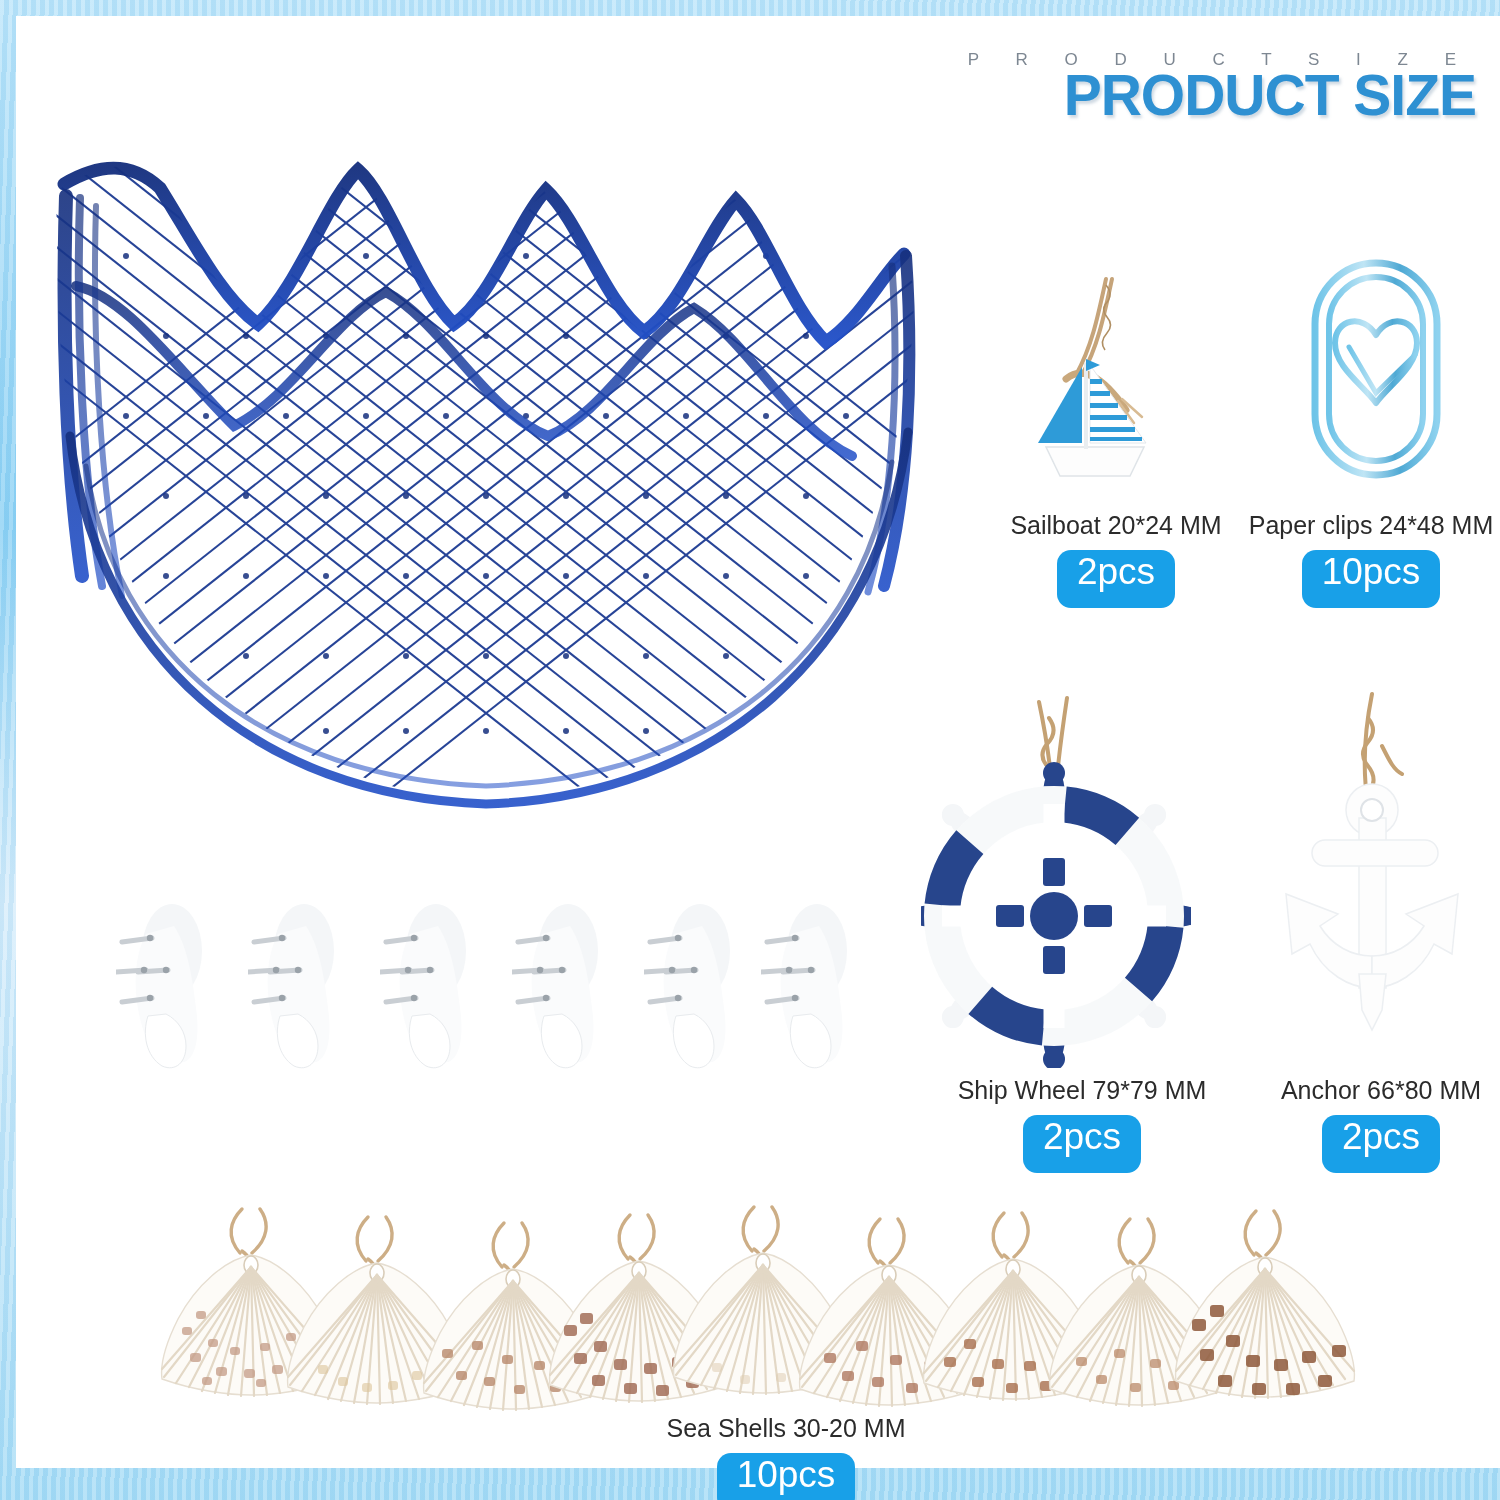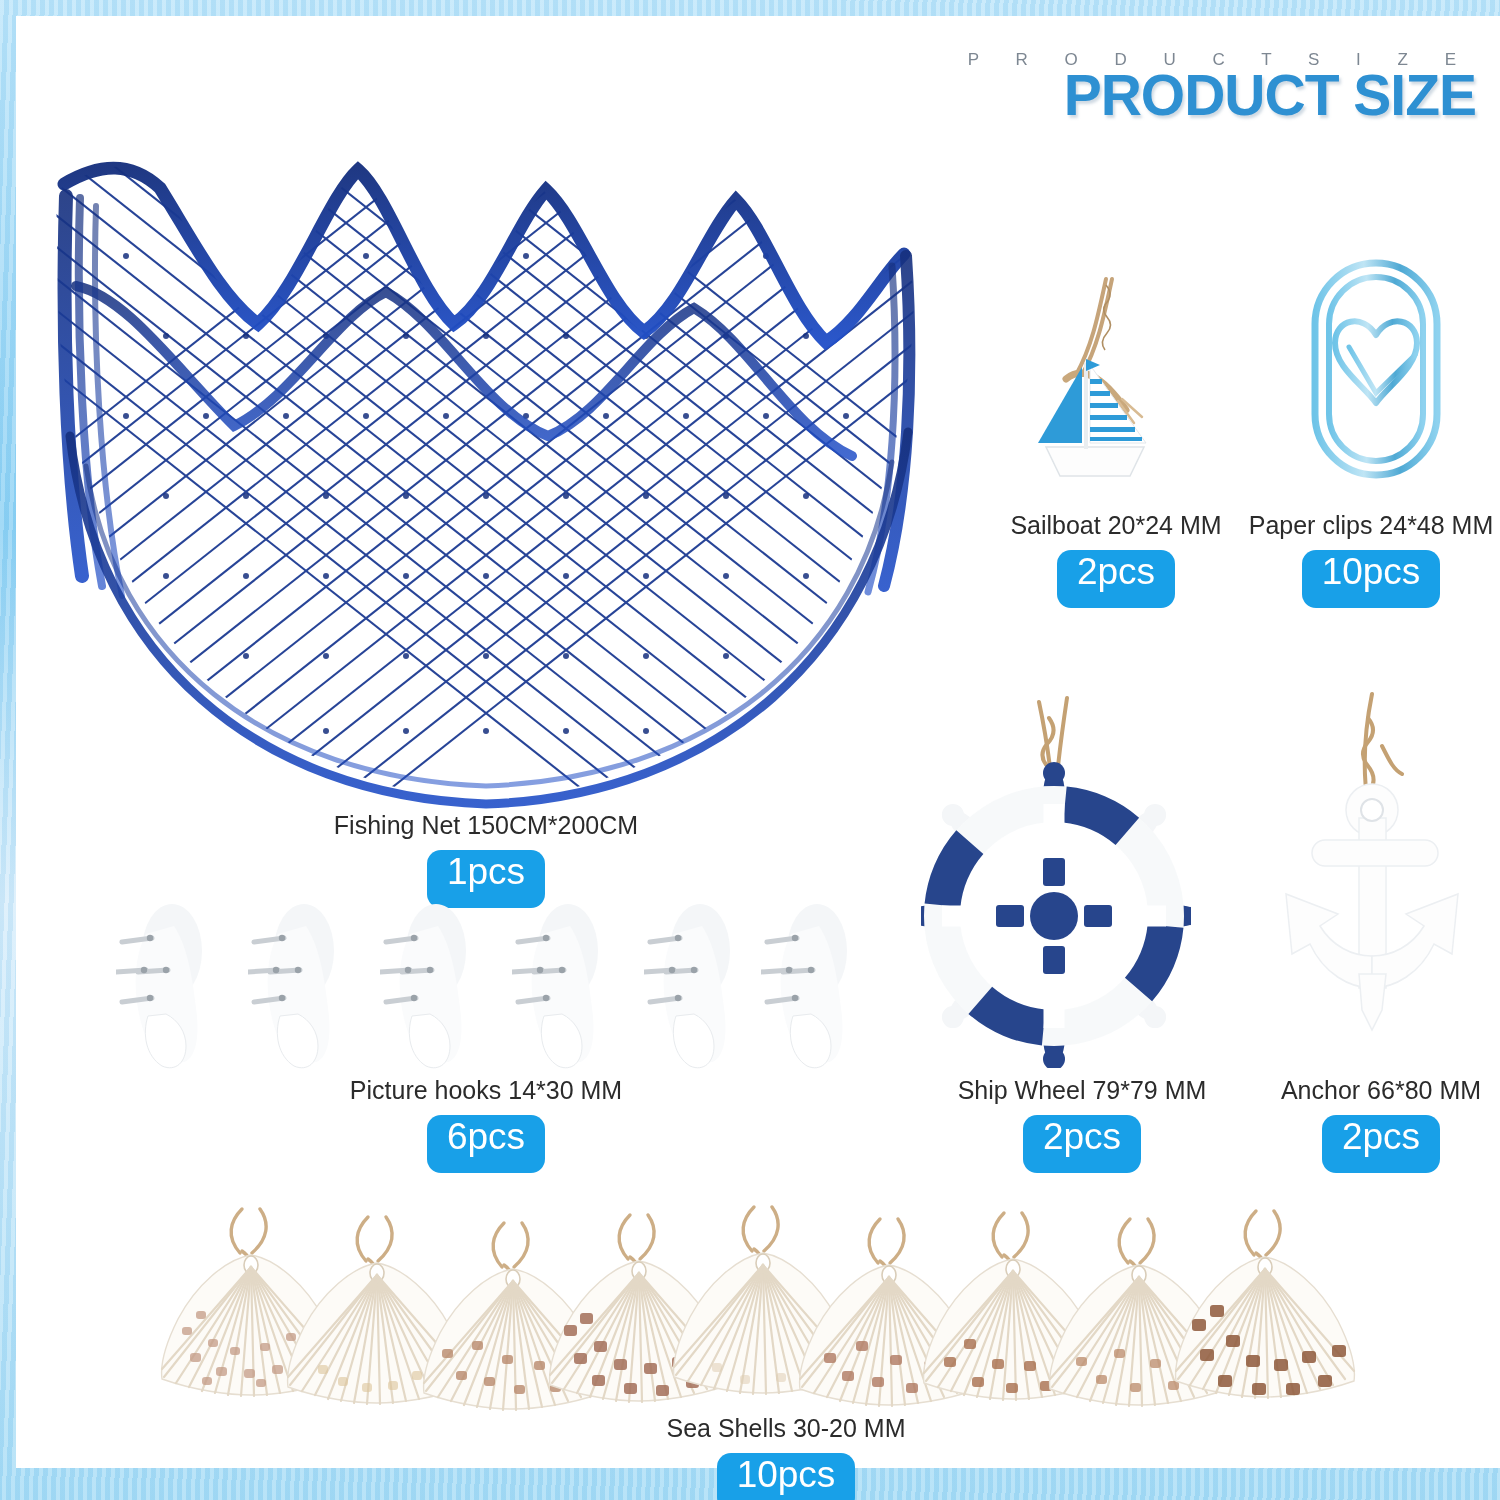--- a/index.html
+++ b/index.html
@@ -237,24 +237,20 @@
 
           <path d="M850 120 C 858 240 852 360 828 450" stroke-width="12" opacity=".9"></path>
           <path d="M836 130 C 844 250 836 370 812 456" stroke-width="7" opacity=".65"></path>
 
           <path d="M14 300 C 40 520 200 660 430 668 C 660 660 824 516 852 296" stroke-width="9" opacity=".9"></path>
           <path d="M30 330 C 58 520 210 642 430 650 C 652 642 806 520 836 326" stroke-width="5" opacity=".55"></path>
         </g>
       </svg>
     </div>
 
-    <div class="cap" style="left:250px;top:795px;width:440px;">
-      <div class="label">Fishing Net 150CM*200CM</div>
-      <div class="badge">1pcs</div>
-    </div>
 
     <div class="sailboat">
       <svg viewBox="0 0 170 230" width="170" height="230">
 
         <g stroke="#c6a47a" fill="none" stroke-width="4" stroke-linecap="round">
           <path d="M80 8 C 72 45 66 75 50 104"></path>
           <path d="M86 8 C 78 45 72 75 56 104"></path>
         </g>
         <g stroke="#b08f63" fill="none" stroke-width="1.6">
           <path d="M80 14 q 7 8 2 16 q -8 8 -1 16 q 7 8 0 16 q -8 9 -2 17"></path>
@@ -441,24 +437,20 @@
           <g fill="#9aa2a9">
             <circle cx="34" cy="42" r="3.2"></circle>
               <circle cx="28" cy="74" r="3.2"></circle>
             <circle cx="34" cy="102" r="3.2"></circle>
               <circle cx="50" cy="74" r="3.2"></circle>
           </g>
         </svg>
       </div>
     </div>
 
-    <div class="cap" style="left:255px;top:1060px;width:430px;">
-      <div class="label">Picture hooks 14*30 MM</div>
-      <div class="badge">6pcs</div>
-    </div>
 
     <div class="wheel">
       <svg viewBox="0 0 270 380" width="270" height="380">
 
         <g stroke="#c4a173" fill="none" stroke-width="4" stroke-linecap="round">
           <path d="M118 14 C 126 52 130 80 132 112"></path>
           <path d="M146 10 C 140 50 136 82 134 112"></path>
           <path d="M128 30 q 10 14 -2 26 q -10 12 2 24 q 10 12 0 24"></path>
         </g>
         <circle cx="133" cy="108" r="9" fill="none" stroke="#b8935f" stroke-width="5"></circle>

